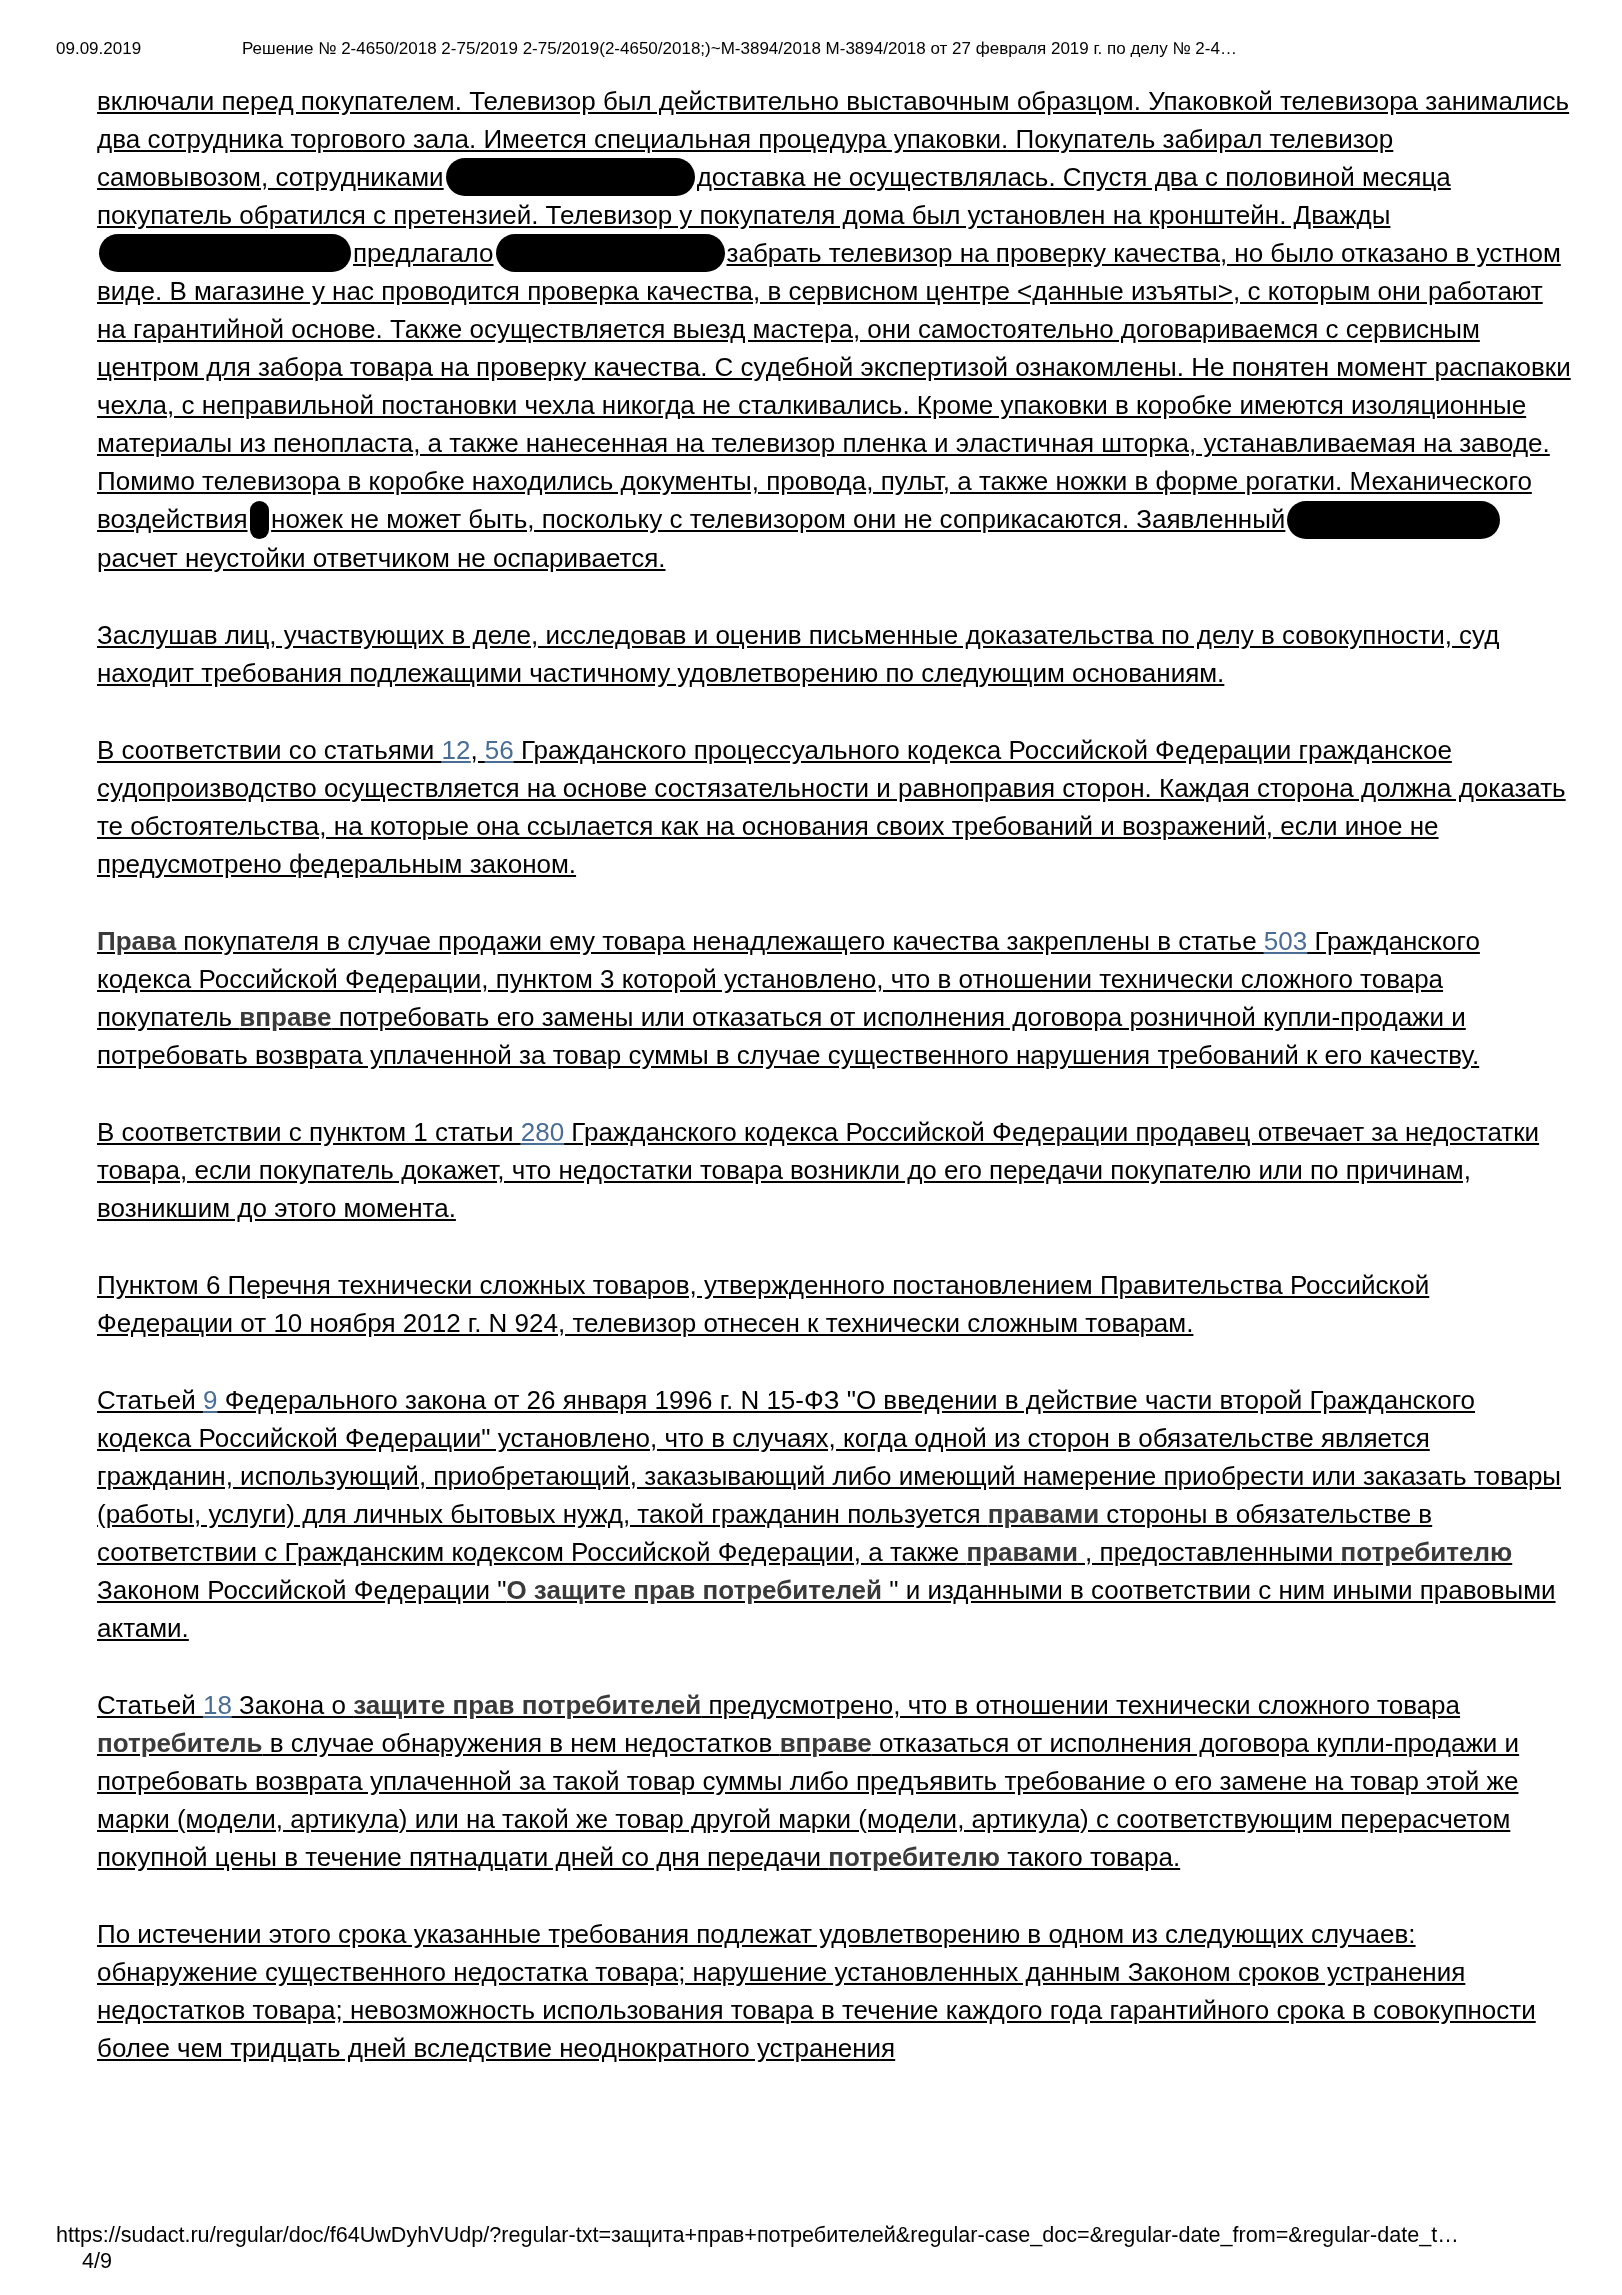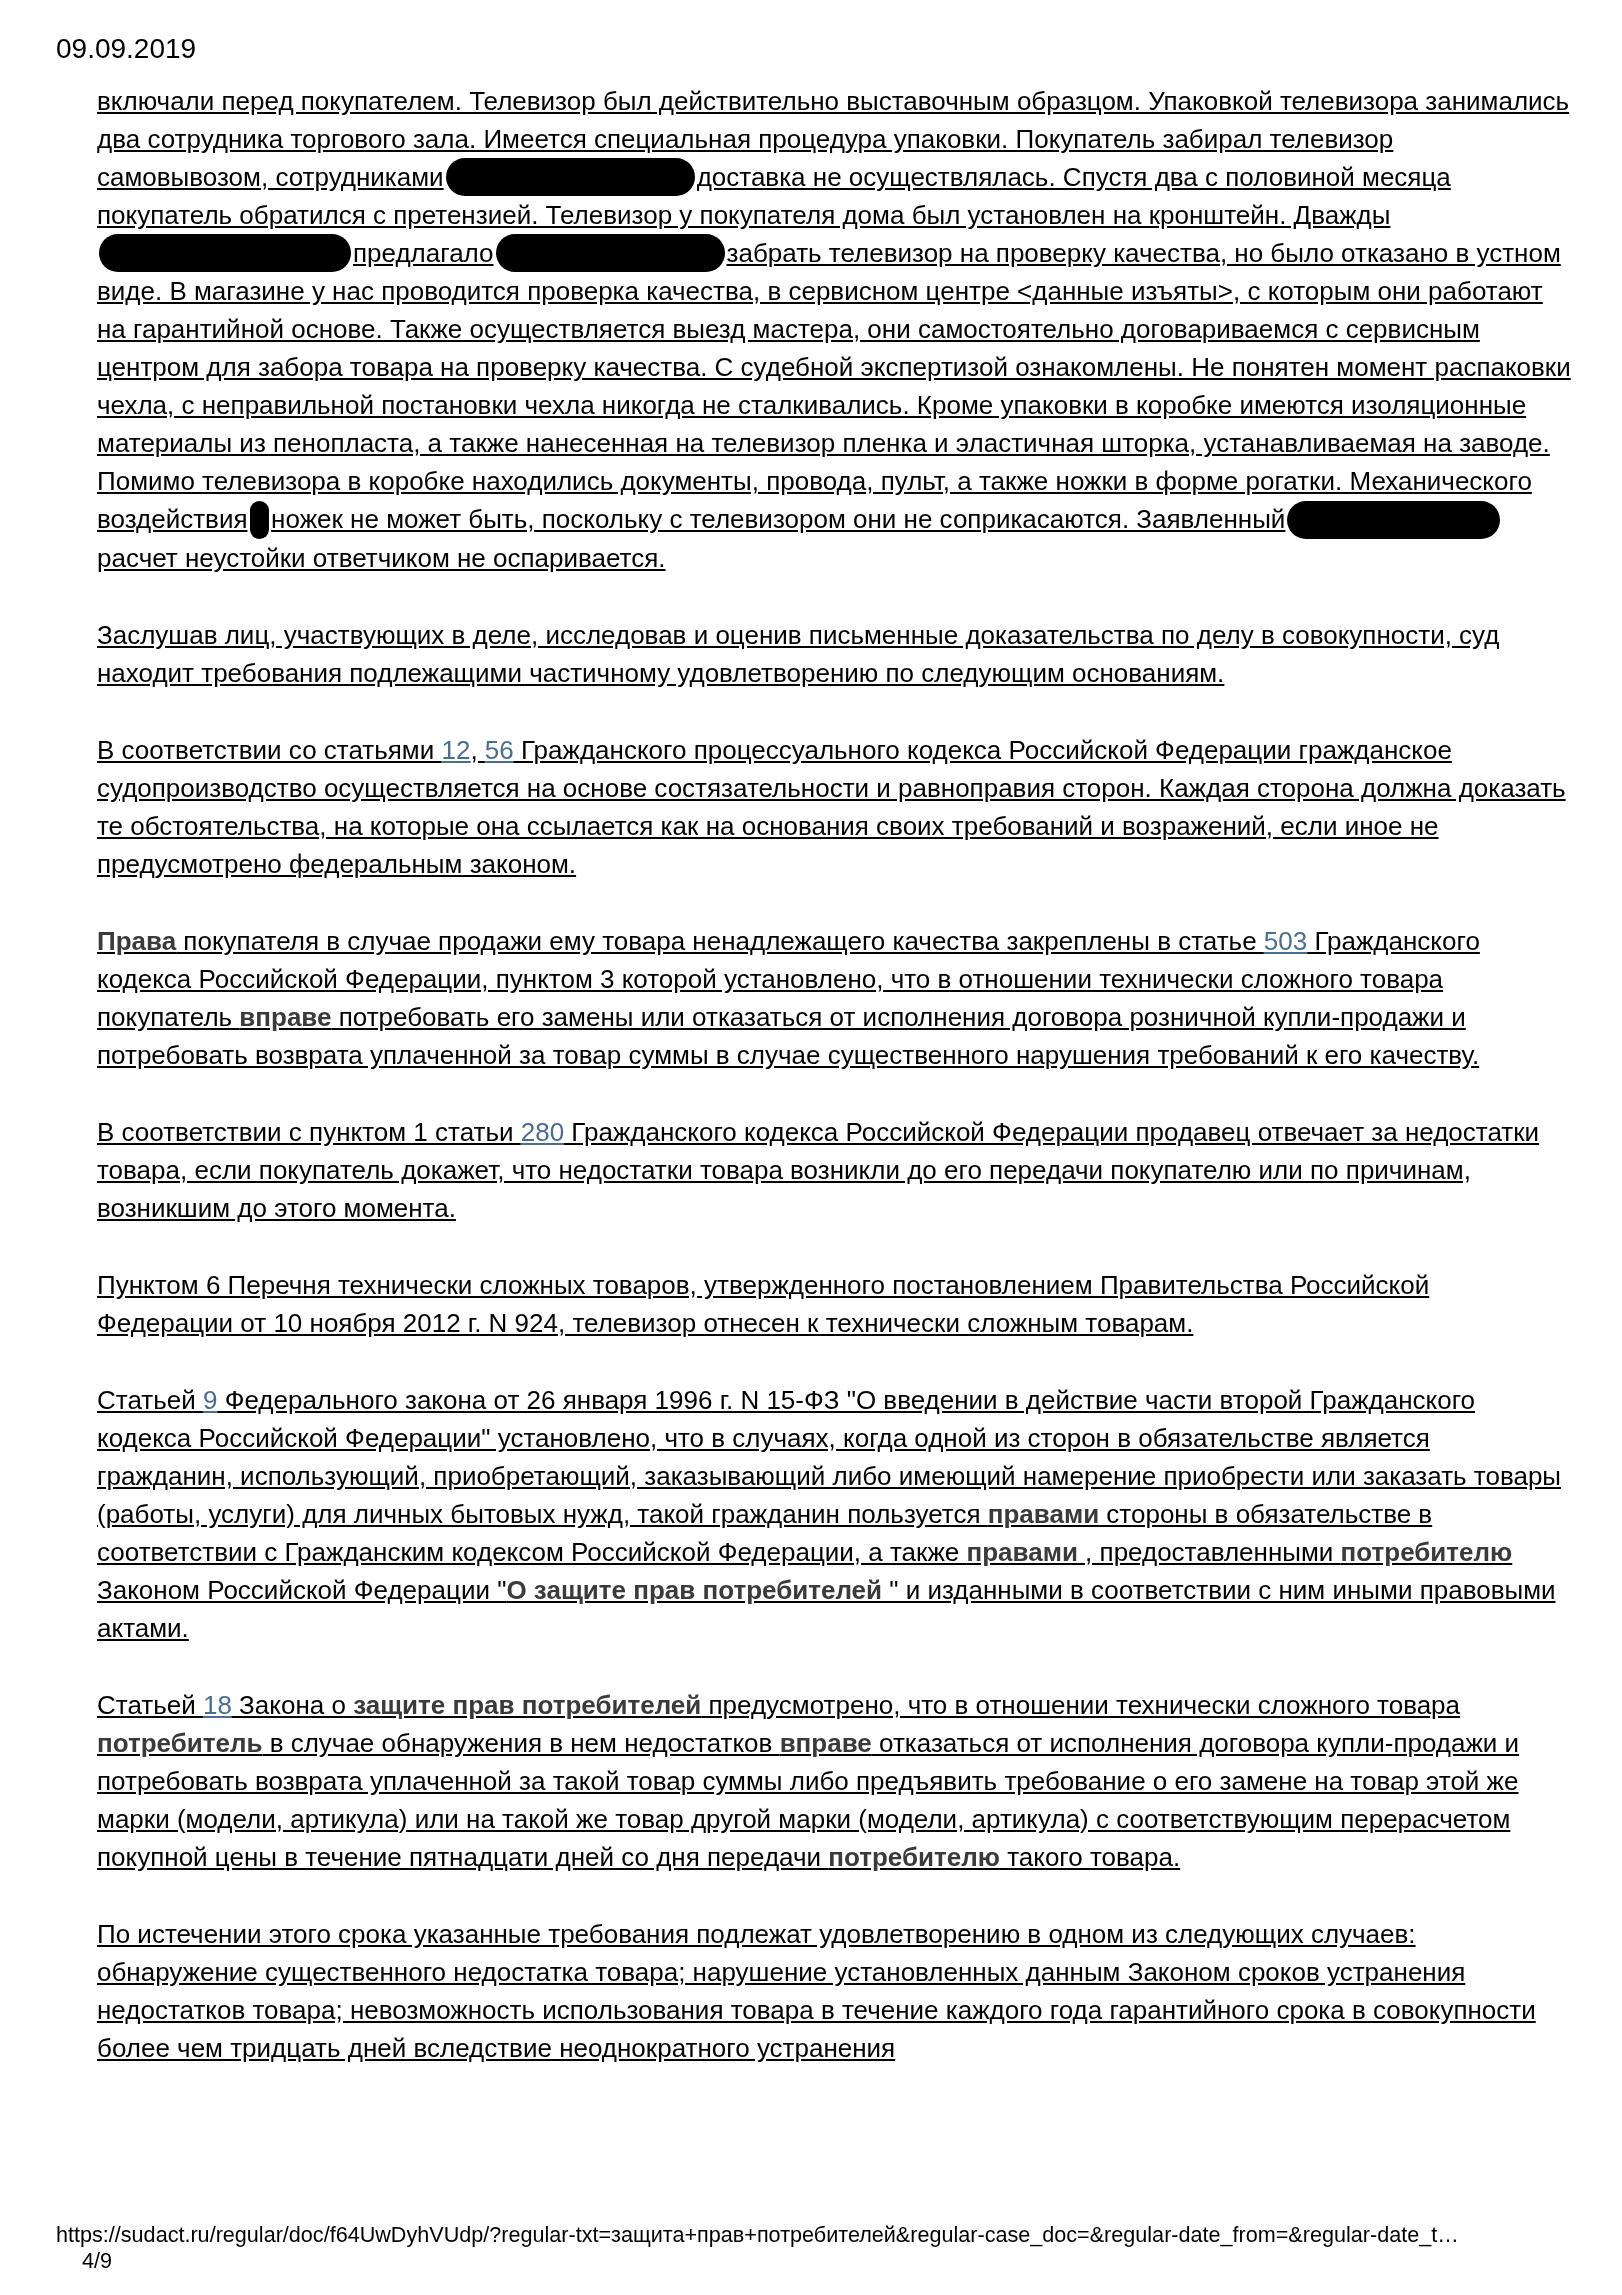--- a/index.html
+++ b/index.html
@@ -18,21 +18,21 @@
     --bold-color: #3a3a3a;
     --redaction-color: #000000;
   }
   .print-header {
     position: absolute;
     top: 36px;
     left: 56px;
     right: 56px;
     display: flex;
     align-items: flex-end;
-    font-size: 28px;
+    font-size: 17px;
     line-height: 26px;
     white-space: nowrap;
   }
   .print-header .date {
     width: 186px;
     flex: 0 0 auto;
   }
   .print-header .doc-title {
     flex: 1 1 auto;
     overflow: hidden;
@@ -86,20 +86,21 @@
   .print-footer .page-num {
     margin-left: 26px;
     flex: 0 0 auto;
   }
 </style>
 </head>
 <body style="--link-color: #4a6d94; --bold-color: #3a3a3a; --redaction-color: #000000;">
 
 <div class="print-header">
   <div class="date">09.09.2019</div>
+  <div class="doc-title">Решение № 2-4650/2018 2-75/2019 2-75/2019(2-4650/2018;)~М-3894/2018 М-3894/2018 от 27 февраля 2019 г. по делу № 2-4…</div>
 </div>
 
 <div class="content">
     <p><span>включали перед покупателем. Телевизор был действительно выставочным образцом. Упаковкой телевизора занимались два сотрудника торгового зала. Имеется специальная процедура упаковки. Покупатель забирал телевизор самовывозом, сотрудниками</span><span class="redaction" style="width: 249px;"></span><span>доставка не осуществлялась. Спустя два с половиной месяца покупатель обратился с претензией. Телевизор у покупателя дома был установлен на кронштейн. Дважды</span><span class="redaction" style="width: 252px;"></span><span>предлагало</span><span class="redaction" style="width: 229px;"></span><span>забрать телевизор на проверку качества, но было отказано в устном виде. В магазине у нас проводится проверка качества, в сервисном центре &lt;данные изъяты&gt;, с которым они работают на гарантийной основе. Также осуществляется выезд мастера, они самостоятельно договариваемся с сервисным центром для забора товара на проверку качества. С судебной экспертизой ознакомлены. Не понятен момент распаковки чехла, с неправильной постановки чехла никогда не сталкивались. Кроме упаковки в коробке имеются изоляционные материалы из пенопласта, а также нанесенная на телевизор пленка и эластичная шторка, устанавливаемая на заводе. Помимо телевизора в коробке находились документы, провода, пульт, а также ножки в форме рогатки. Механического воздействия</span><span class="redaction" style="width: 19.6px;"></span><span>ножек не может быть, поскольку с телевизором они не соприкасаются. Заявленный</span><span class="redaction" style="width: 213px;"></span><span>расчет неустойки ответчиком не оспаривается.</span></p>
     <p><span>Заслушав лиц, участвующих в деле, исследовав и оценив письменные доказательства по делу в совокупности, суд находит требования подлежащими частичному удовлетворению по следующим основаниям.</span></p>
     <p><span>В соответствии со статьями </span><span class="link">12</span><span>, </span><span class="link">56</span><span> Гражданского процессуального кодекса Российской Федерации гражданское судопроизводство осуществляется на основе состязательности и равноправия сторон. Каждая сторона должна доказать те обстоятельства, на которые она ссылается как на основания своих требований и возражений, если иное не предусмотрено федеральным законом.</span></p>
     <p><span class="b">Права</span><span> покупателя в случае продажи ему товара ненадлежащего качества закреплены в статье </span><span class="link">503</span><span> Гражданского кодекса Российской Федерации, пунктом 3 которой установлено, что в отношении технически сложного товара покупатель </span><span class="b">вправе</span><span> потребовать его замены или отказаться от исполнения договора розничной купли-продажи и потребовать возврата уплаченной за товар суммы в случае существенного нарушения требований к его качеству.</span></p>
     <p><span>В соответствии с пунктом 1 статьи </span><span class="link">280</span><span> Гражданского кодекса Российской Федерации продавец отвечает за недостатки товара, если покупатель докажет, что недостатки товара возникли до его передачи покупателю или по причинам, возникшим до этого момента.</span></p>
     <p><span>Пунктом 6 Перечня технически сложных товаров, утвержденного постановлением Правительства Российской Федерации от 10 ноября 2012 г. N 924, телевизор отнесен к технически сложным товарам.</span></p>
     <p><span>Статьей </span><span class="link">9</span><span> Федерального закона от 26 января 1996 г. N 15-ФЗ "О введении в действие части второй Гражданского кодекса Российской Федерации" установлено, что в случаях, когда одной из сторон в обязательстве является гражданин, использующий, приобретающий, заказывающий либо имеющий намерение приобрести или заказать товары (работы, услуги) для личных бытовых нужд, такой гражданин пользуется </span><span class="b">правами</span><span> стороны в обязательстве в соответствии с Гражданским кодексом Российской Федерации, а также </span><span class="b">правами</span><span> , предоставленными </span><span class="b">потребителю</span><span> Законом Российской Федерации "</span><span class="b">О защите прав потребителей</span><span> " и изданными в соответствии с ним иными правовыми актами.</span></p>

